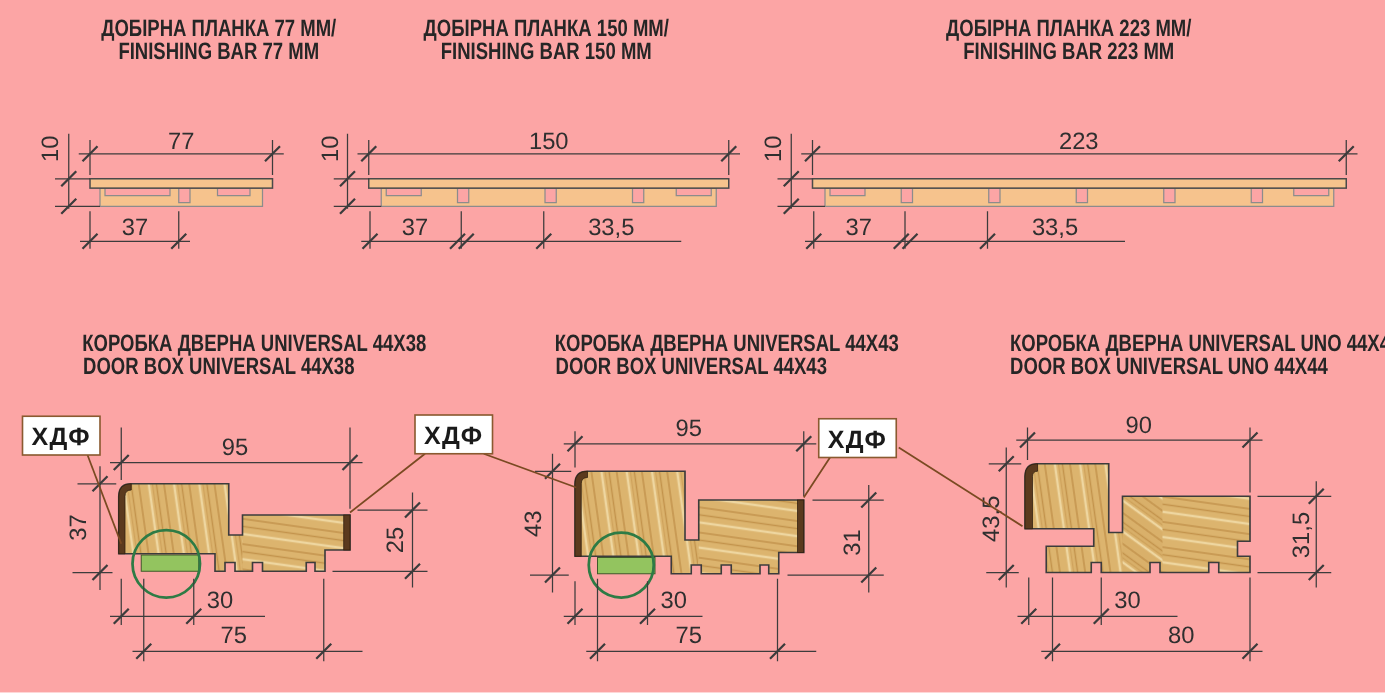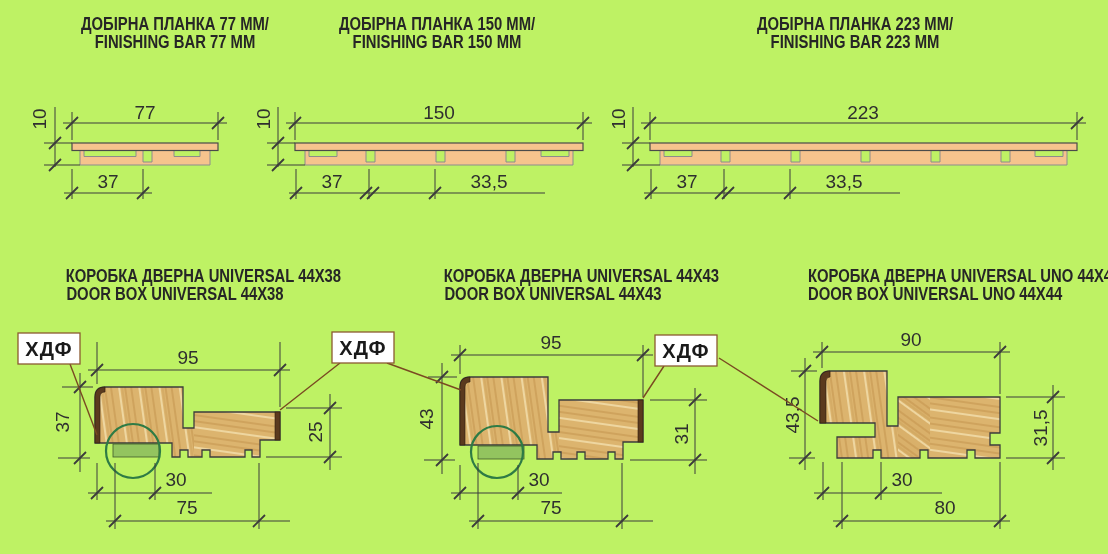--- a/index.html
+++ b/index.html
@@ -1,16 +1,16 @@
 <!DOCTYPE html>
 <html><head>
 <meta charset="utf-8">
 <style>
   html,body{margin:0;padding:0;background:#fff;}
-  .sheet{position:relative;width:1108px;height:554px;background:#bef264;overflow:hidden;
+  .sheet{position:relative;width:1108px;height:554px;background:#fca5a5;overflow:hidden;
          font-family:"Liberation Sans",sans-serif;}
   .title{position:absolute;text-align:center;font-weight:700;font-size:19px;line-height:17.5px;
          color:#262626;letter-spacing:0;transform:scaleX(0.78);transform-origin:center top;}
   .title div{white-space:nowrap;}
   svg{position:absolute;left:0;top:0;}
   .dim{font-family:"Liberation Sans",sans-serif;font-size:19px;fill:#2f2f2f;text-anchor:middle;}
   .hdftxt{font-family:"Liberation Sans",sans-serif;font-size:20px;font-weight:700;fill:#1a1a1a;
           text-anchor:middle;letter-spacing:1px;}
   .ln{stroke:#3c3c3c;stroke-width:1;fill:none;}
   .tk{stroke:#3c3c3c;stroke-width:1.8;fill:none;}

